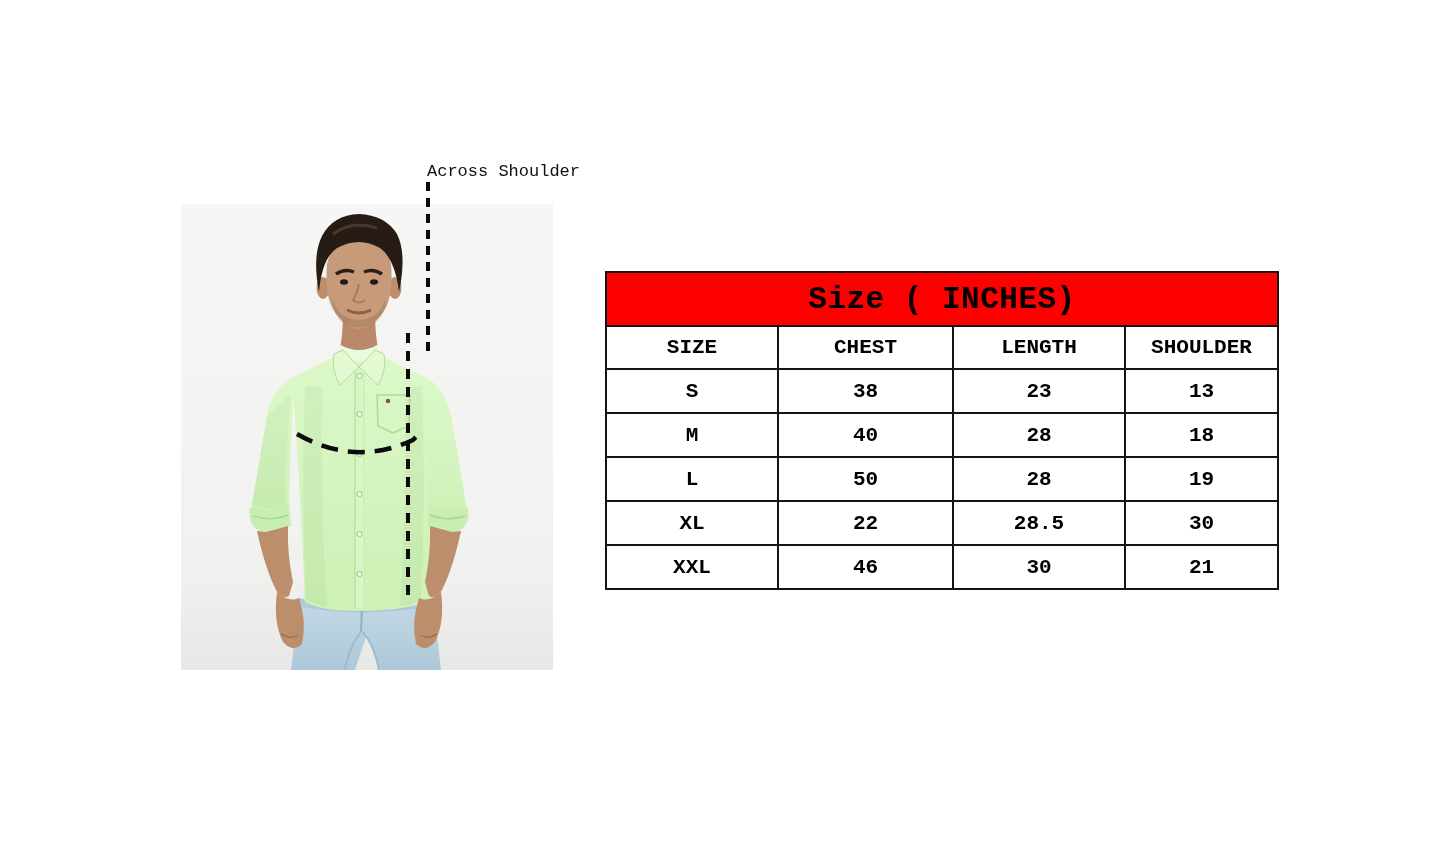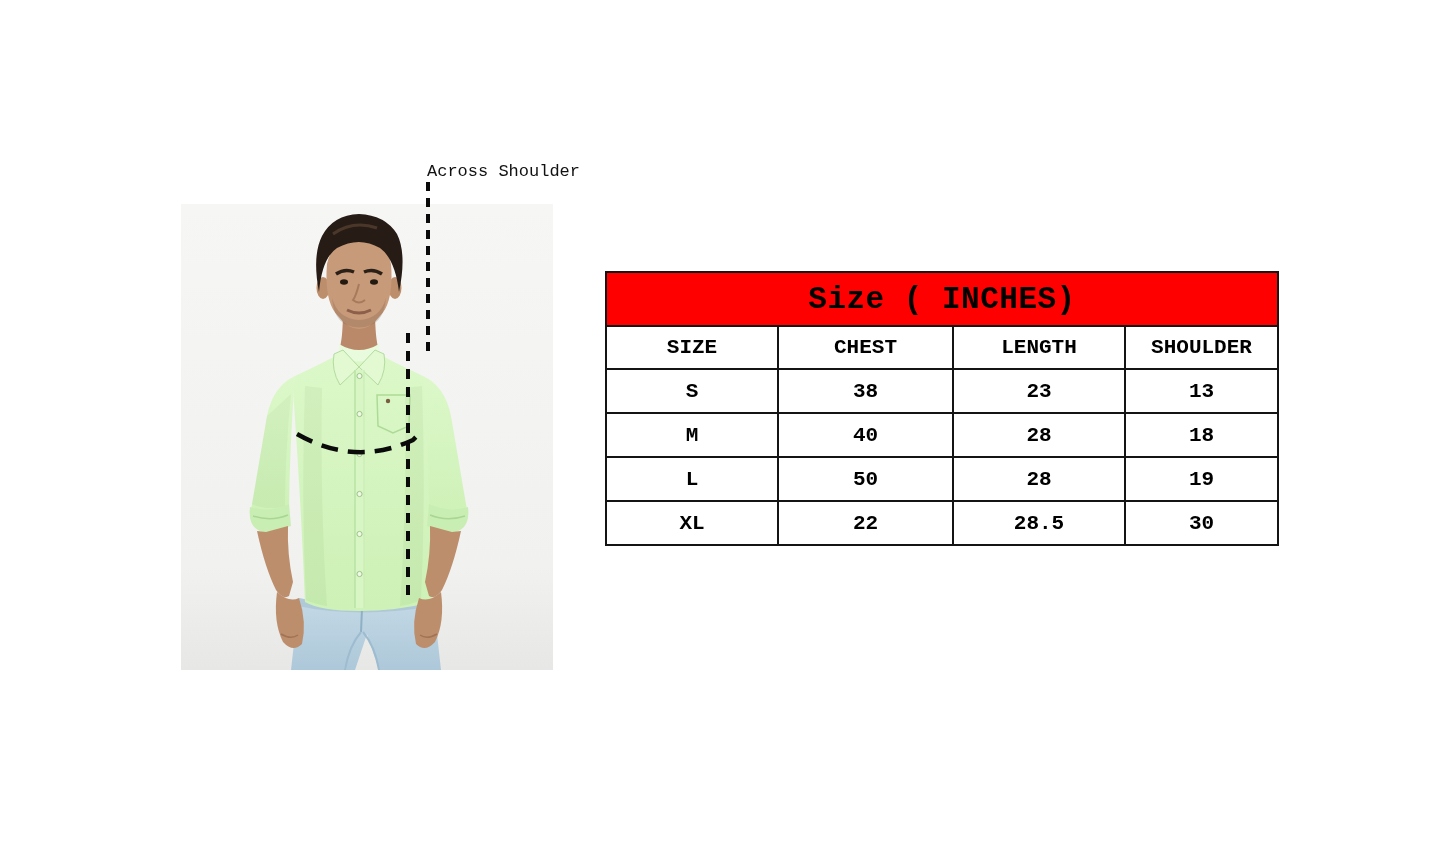--- a/index.html
+++ b/index.html
@@ -178,16 +178,22 @@
         <td>50</td>
         <td>28</td>
         <td>19</td>
       </tr>
       <tr>
         <td>XL</td>
         <td>22</td>
         <td>28.5</td>
         <td>30</td>
       </tr>
+      <tr>
+        <td>XXL</td>
+        <td>46</td>
+        <td>30</td>
+        <td>21</td>
+      </tr>
     </tbody>
   </table>
 
 </div>
 
 </body></html>

